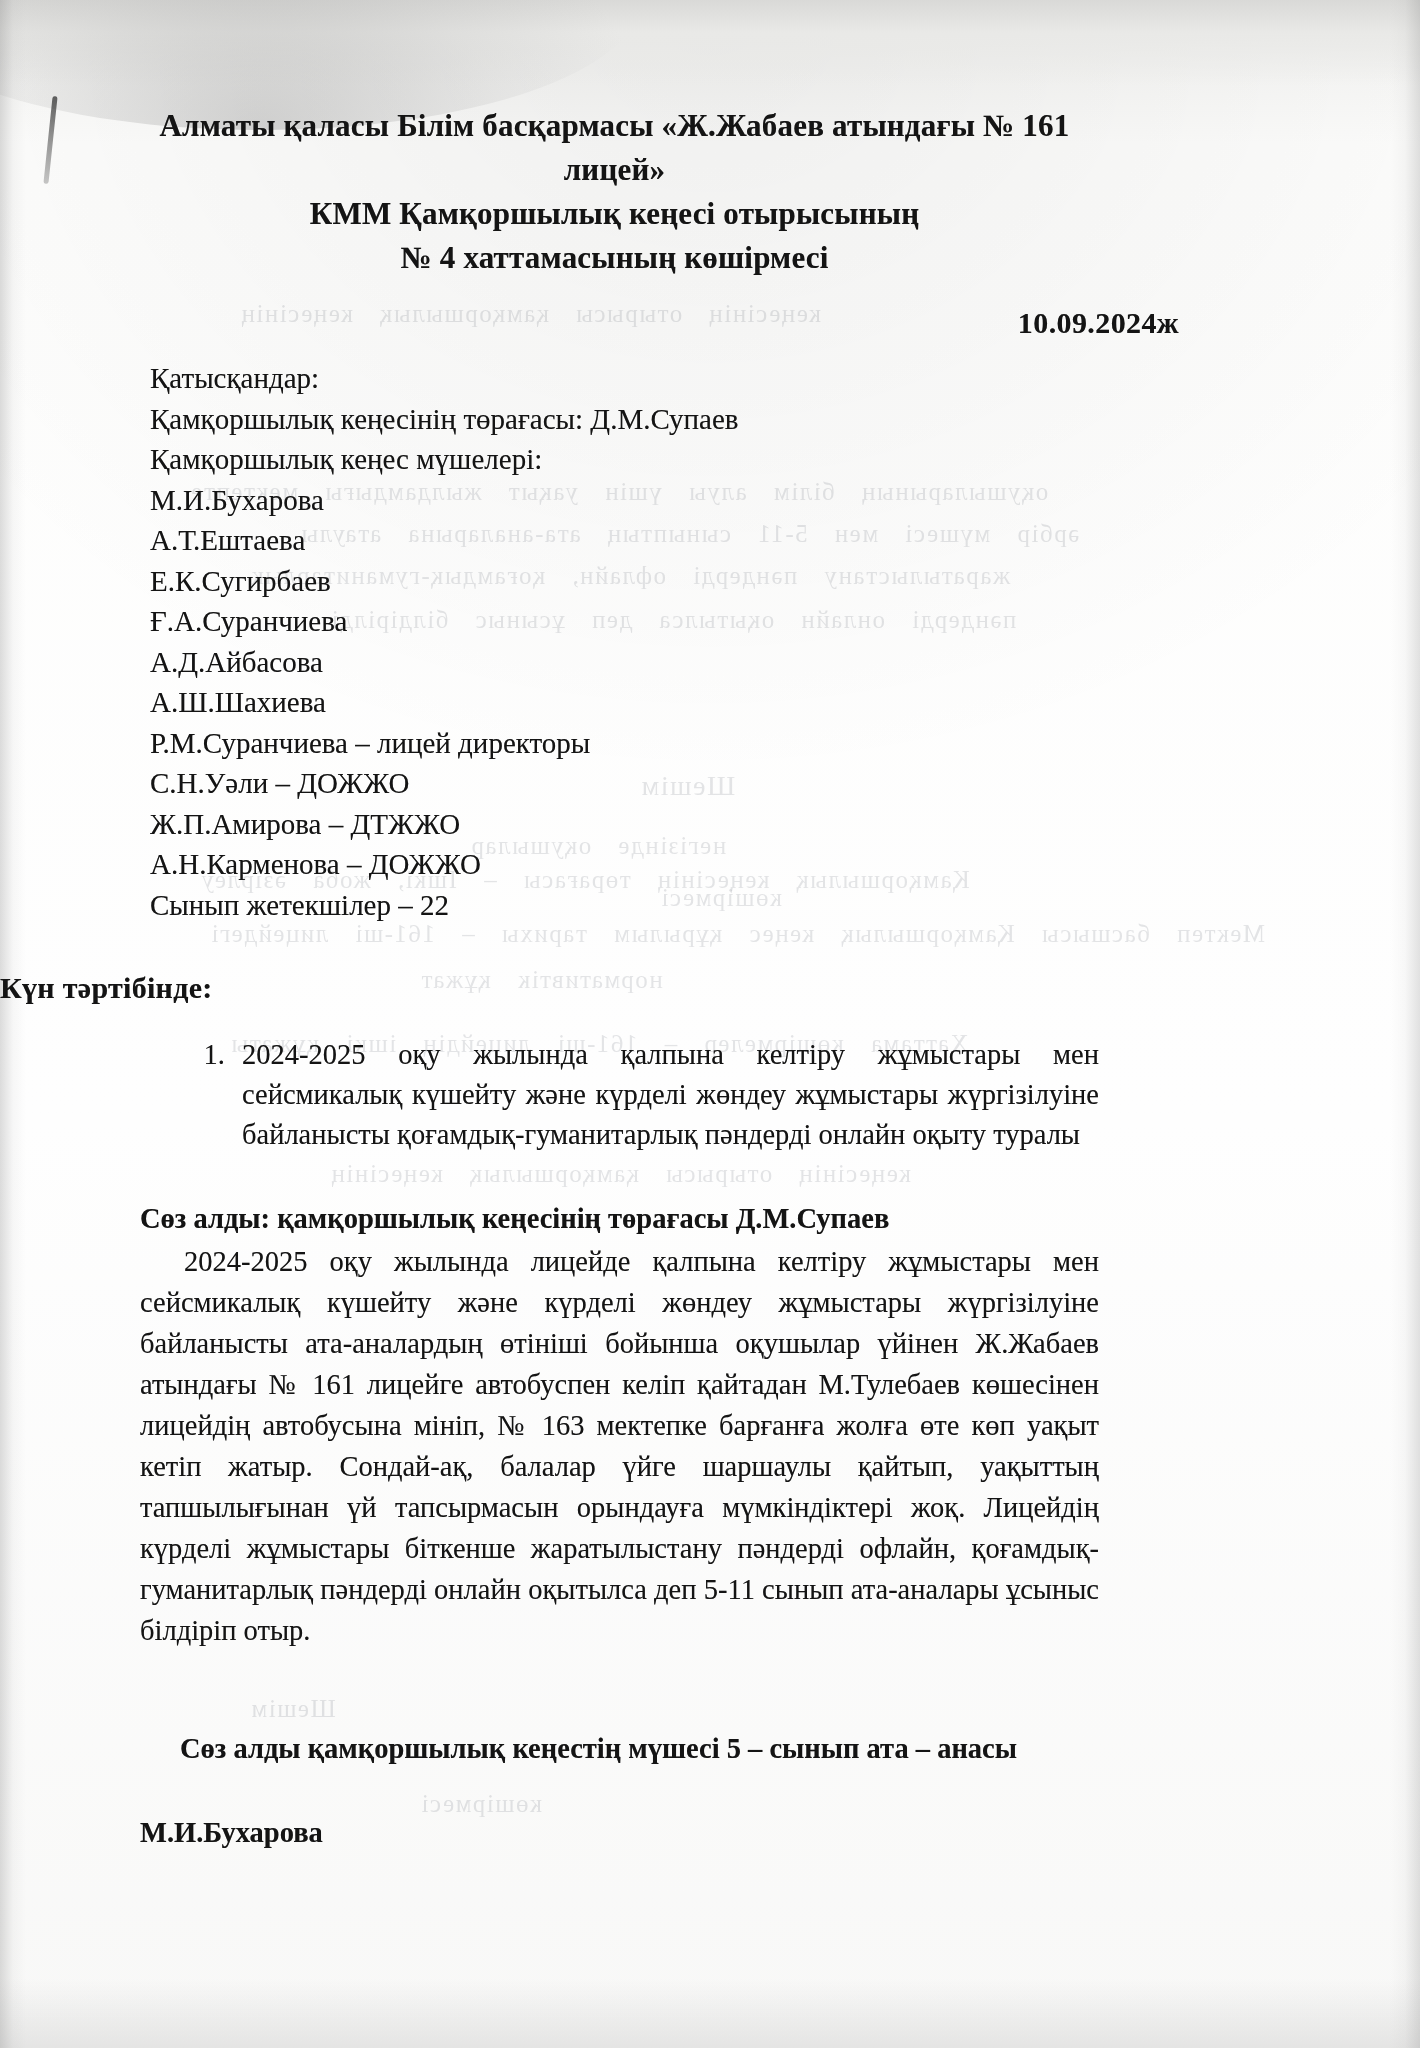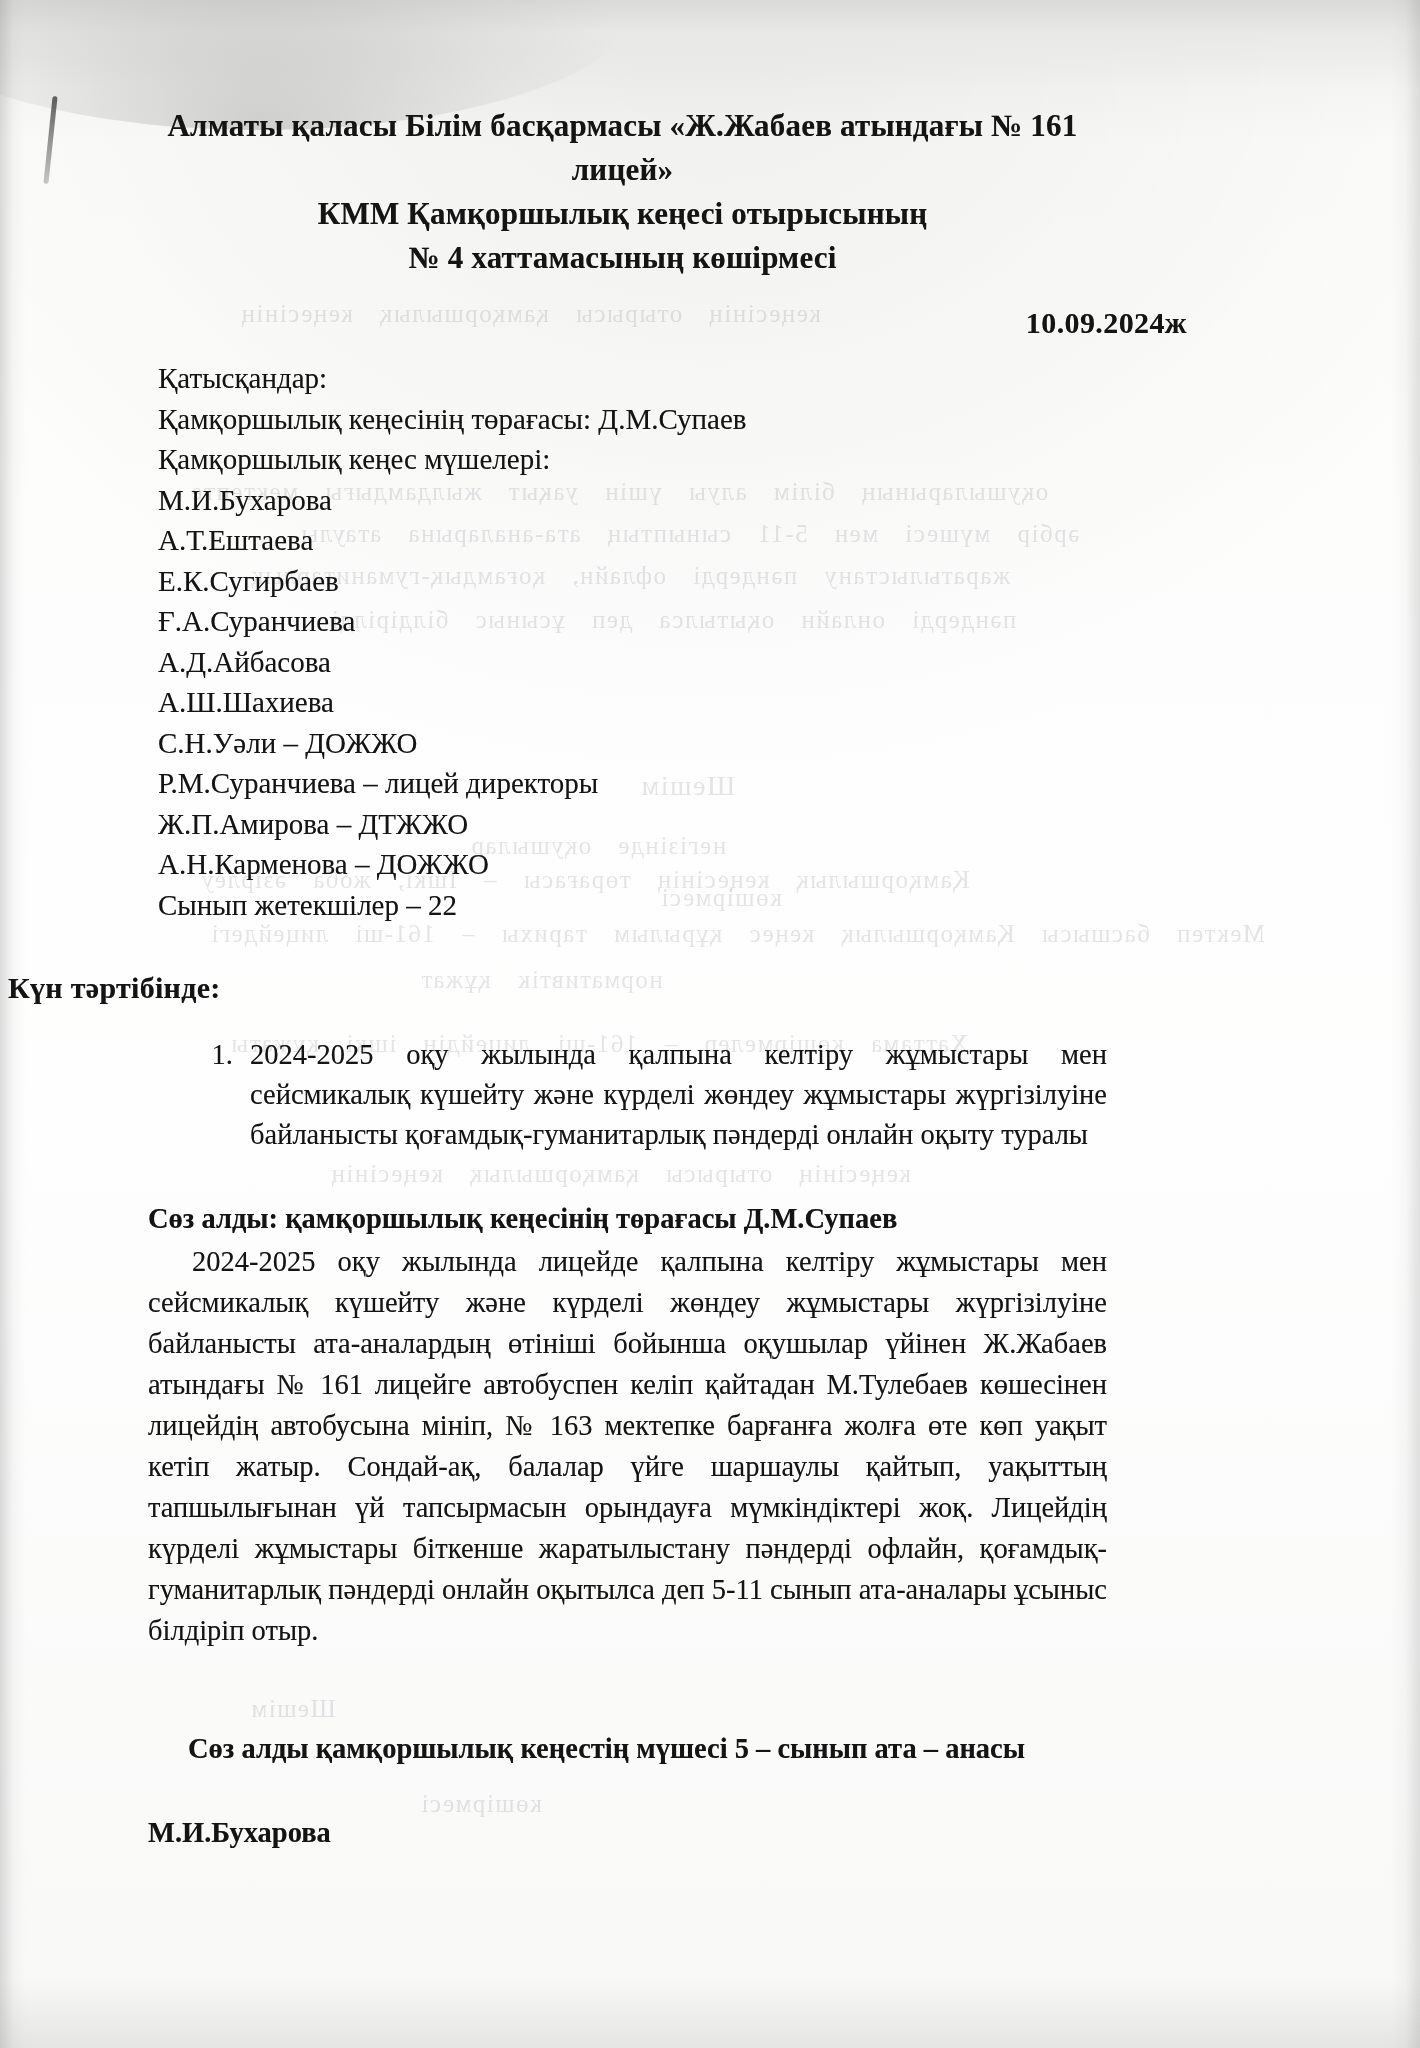--- a/index.html
+++ b/index.html
@@ -81,21 +81,21 @@
     word-spacing: 18px;
     white-space: nowrap;
     pointer-events: none;
     user-select: none;
     transform: scaleX(-1);
   }
 
   
   .content {
     position: absolute;
-    left: 8px; top: 0;
+    left: 0; top: 0;
     width: 1229px;
   }
 
   .doc-title {
     margin: 0;
     padding: 104px 112px 0 112px;
     text-align: center;
     font-weight: bold;
     font-size: 31px;
     line-height: 44px;
@@ -211,22 +211,22 @@
     <ul class="attendees">
       <li>Қатысқандар:</li>
       <li>Қамқоршылық кеңесінің төрағасы: Д.М.Супаев</li>
       <li>Қамқоршылық кеңес мүшелері:</li>
       <li>М.И.Бухарова</li>
       <li>А.Т.Ештаева</li>
       <li>Е.К.Сугирбаев</li>
       <li>Ғ.А.Суранчиева</li>
       <li>А.Д.Айбасова</li>
       <li>А.Ш.Шахиева</li>
+      <li>Р.М.Суранчиева – лицей директоры</li>
       <li>С.Н.Уәли – ДОЖЖО</li>
-      <li>Р.М.Суранчиева – лицей директоры</li>
       <li>Ж.П.Амирова – ДТЖЖО</li>
       <li>А.Н.Карменова – ДОЖЖО</li>
       <li>Сынып жетекшілер – 22</li>
     </ul>
 
     <div class="agenda-heading">Күн тәртібінде:</div>
 
     <ol class="agenda-list">
       <li>2024-2025 оқу жылында қалпына келтіру жұмыстары мен сейсмикалық күшейту және күрделі жөндеу жұмыстары жүргізілуіне байланысты қоғамдық-гуманитарлық пәндерді онлайн оқыту туралы</li>
     </ol>

